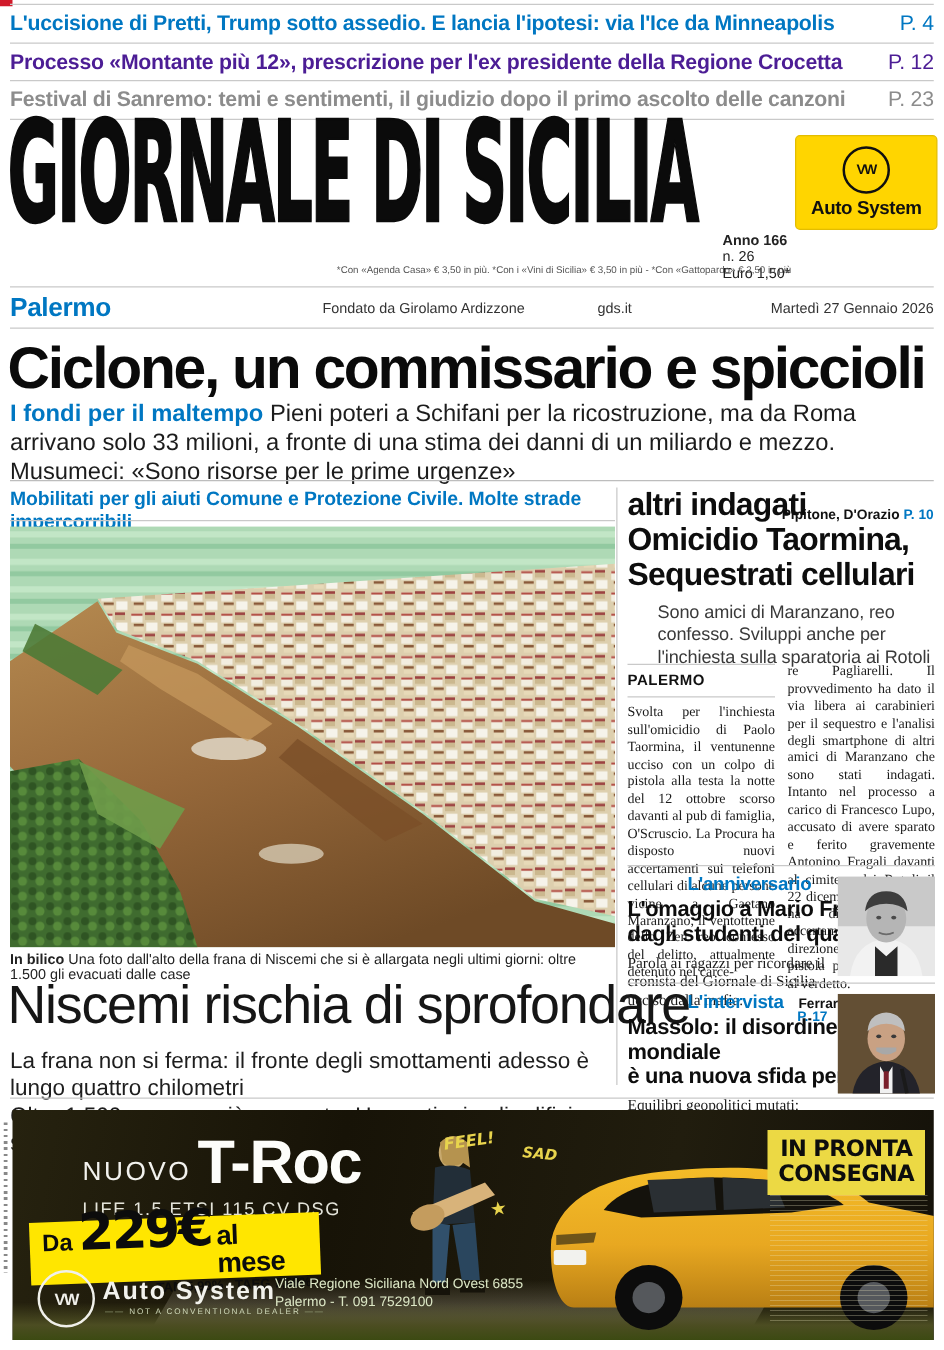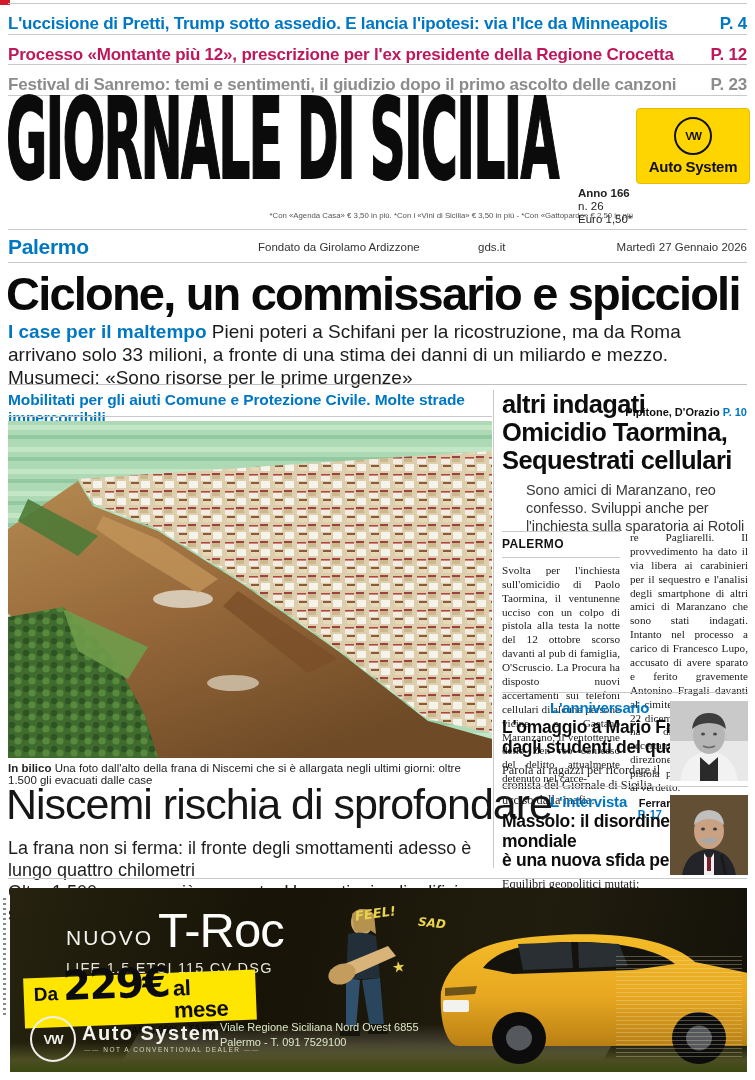--- a/index.html
+++ b/index.html
@@ -3,22 +3,22 @@
 <meta charset="utf-8">
 <style>
   html,body{margin:0;padding:0;background:#ffffff;}
   body{width:755px;height:1080px;position:relative;font-family:"Liberation Sans",sans-serif;color:#111;overflow:hidden;}
   .abs{position:absolute;}
   .rule{position:absolute;background:#c9c9c9;height:1px;}
   .vrule{position:absolute;background:#c9c9c9;width:1px;}
   .blue{color:#0077c2;}
 
   
-  .sky-row{position:absolute;left:8px;right:8px;height:30px;display:flex;justify-content:space-between;align-items:flex-end;font-size:17px;font-weight:bold;letter-spacing:-0.2px;cursor:pointer;}
-  .sky-row .pg{font-weight:bold;}
+  .sky-row{position:absolute;left:8px;right:8px;height:30px;display:flex;justify-content:space-between;align-items:center;font-size:17px;font-weight:bold;letter-spacing:-0.2px;cursor:pointer;}
+  .sky-row .pg{font-weight:normal;}
 
   
   .masthead-title{position:absolute;left:6px;top:94px;font-family:"DejaVu Sans",sans-serif;font-weight:bold;font-size:112px;line-height:0.82;letter-spacing:-4px;color:#0b0b0b;white-space:nowrap;transform:scaleX(0.45);transform-origin:left top;-webkit-text-stroke:2px #0b0b0b;}
   .logo-box{position:absolute;left:636px;top:108px;width:112px;height:74px;background:#ffd500;border:1px solid #e3bd00;border-radius:4px;display:flex;flex-direction:column;align-items:center;justify-content:center;gap:3px;}
   .vw-roundel{width:34px;height:34px;border:2.5px solid #101010;border-radius:50%;position:relative;display:flex;align-items:center;justify-content:center;}
   .vw-roundel span{font-size:11px;font-weight:bold;line-height:9px;text-align:center;color:#101010;letter-spacing:-1px;}
   .logo-brand{font-size:15px;font-weight:bold;color:#101010;letter-spacing:-0.3px;}
   .anno-block{position:absolute;left:578px;top:187px;font-size:11.5px;line-height:13px;color:#222;}
   .anno-block .a1{font-weight:bold;}
   .supplements{position:absolute;right:122px;top:211px;font-size:7.8px;color:#555;}
@@ -55,21 +55,21 @@
   .f-headline{font-size:17.5px;font-weight:bold;line-height:1.12;letter-spacing:-0.3px;color:#0d0d0d;margin-top:2px;cursor:pointer;}
   .f-text{font-family:"Liberation Serif",serif;font-size:12.3px;line-height:1.22;color:#1a1a1a;margin-top:6px;width:160px;}
   .f-page{width:160px;text-align:right;font-size:11px;font-weight:bold;}
   .f-photo{position:absolute;right:0;top:2px;width:78px;height:80px;overflow:hidden;}
 
   
   .ad{position:absolute;left:10px;top:888px;width:737px;height:184px;background:linear-gradient(100deg,#26220f 0%,#171307 35%,#211d0e 70%,#141109 100%);overflow:hidden;cursor:pointer;}
   .ad-grass{position:absolute;left:0;bottom:0;width:100%;height:30px;background:linear-gradient(180deg,rgba(90,90,60,0.0),#4c4d22 60%,#3c4a12);}
   .ad-road{position:absolute;left:120px;bottom:0;width:480px;height:48px;background:linear-gradient(180deg,rgba(120,115,95,0),#6f6a57 70%,#7a7462);transform:skewX(-30deg);opacity:0.85;}
   .ad-nuovo{position:absolute;left:56px;top:38px;font-size:21px;color:#f2f2ee;letter-spacing:2px;}
-  .ad-model{position:absolute;left:148px;top:14px;font-size:49px;font-weight:normal;color:#fdfdfa;letter-spacing:-1px;}
+  .ad-model{position:absolute;left:148px;top:14px;font-size:49px;font-weight:bold;color:#fdfdfa;letter-spacing:-1px;}
   .ad-trim{position:absolute;left:56px;top:72px;font-size:14.5px;color:#e4e4da;letter-spacing:1.2px;}
   .ad-flag{position:absolute;left:14px;top:86px;width:232px;height:50px;background:#ffe600;transform:rotate(-2.2deg);display:flex;flex-direction:column;justify-content:center;padding:2px 8px 2px 10px;box-sizing:border-box;}
   .ad-price-line{display:flex;align-items:baseline;color:#0c0c0c;line-height:1;}
   .ad-price-line .da{font-size:19px;font-weight:bold;margin-right:5px;}
   .ad-price-line .pr{font-size:41px;font-weight:bold;letter-spacing:-2px;font-family:"DejaVu Sans",sans-serif;}
   .ad-price-line .su{font-size:22px;font-weight:bold;margin-left:4px;letter-spacing:-0.5px;}
   .ad-tan{font-size:10.5px;font-weight:bold;color:#0c0c0c;text-align:right;margin-top:1px;}
   .ad-dealer-logo{position:absolute;left:20px;top:128px;width:42px;height:42px;border:2px solid #f0f0ea;border-radius:50%;display:flex;align-items:center;justify-content:center;}
   .ad-dealer-logo span{font-size:13px;font-weight:bold;line-height:11px;color:#f0f0ea;text-align:center;letter-spacing:-1px;}
   .ad-dealer-name{position:absolute;left:72px;top:134px;font-size:20px;color:#f2f2ec;letter-spacing:1.5px;font-weight:bold;}
@@ -88,21 +88,21 @@
 <body>
 
 <div class="reg-mark abs"></div>
 
 <div class="rule" style="left:8px;right:8px;top:3px;"></div>
 <div class="sky-row" style="top:4px;color:#0077c2;">
   <span>L'uccisione di Pretti, Trump sotto assedio. E lancia l'ipotesi: via l'Ice da Minneapolis</span>
   <span class="pg">P. 4</span>
 </div>
 <div class="rule" style="left:8px;right:8px;top:34px;"></div>
-<div class="sky-row" style="top:35px;color:#be185d;">
+<div class="sky-row" style="top:35px;color:#4c1d95;">
   <span>Processo «Montante più 12», prescrizione per l'ex presidente della Regione Crocetta</span>
   <span class="pg">P. 12</span>
 </div>
 <div class="rule" style="left:8px;right:8px;top:64px;"></div>
 <div class="sky-row" style="top:65px;color:#8c8c8c;">
   <span>Festival di Sanremo: temi e sentimenti, il giudizio dopo il primo ascolto delle canzoni</span>
   <span class="pg">P. 23</span>
 </div>
 <div class="rule" style="left:8px;right:8px;top:95px;"></div>
 
@@ -124,21 +124,21 @@
 
 <div class="rule" style="left:8px;right:8px;top:229px;"></div>
 <div class="folio-city">Palermo</div>
 <div class="folio-mid" style="left:258px;">Fondato da Girolamo Ardizzone</div>
 <div class="folio-mid" style="left:478px;">gds.it</div>
 <div class="folio-mid" style="right:8px;padding-left:13px;">Martedì 27 Gennaio 2026</div>
 <div class="rule" style="left:8px;right:8px;top:262px;"></div>
 
 <div class="lead-headline">Ciclone, un commissario e spiccioli</div>
 <div class="lead-deck">
-  <span class="kick">I case per il maltempo</span><span> Pieni poteri a Schifani per la ricostruzione, ma da Roma arrivano solo 33 milioni, a fronte di una stima dei danni di un miliardo e mezzo. Musumeci: «Sono risorse per le prime urgenze»</span>
+  <span class="kick">I fondi per il maltempo</span><span> Pieni poteri a Schifani per la ricostruzione, ma da Roma arrivano solo 33 milioni, a fronte di una stima dei danni di un miliardo e mezzo. Musumeci: «Sono risorse per le prime urgenze»</span>
 </div>
 <div class="byline abs" style="right:8px;top:367px;">
   <span>Pipitone, D'Orazio</span>
   <span class="pg">P. 10</span>
 </div>
 <div class="rule" style="left:8px;right:8px;top:384px;background:#bdbdbd;"></div>
 
 <div class="kicker">Mobilitati per gli aiuti Comune e Protezione Civile. Molte strade impercorribili</div>
 <div class="rule" style="left:8px;width:484px;top:416px;"></div>
 
@@ -323,20 +323,24 @@
 
   <div class="ad-flag">
     <div class="ad-price-line">
       <span class="da">Da</span>
       <span class="pr">229€</span>
       <span class="su">al mese</span>
     </div>
     <div class="ad-tan">TAN 5,99% - TAEG 7,09%</div>
   </div>
 
+  <div class="ad-pronta">
+    <div>IN PRONTA</div>
+    <div>CONSEGNA</div>
+  </div>
   <div class="ad-legal"></div>
 
   <div class="ad-dealer-logo">
       <span>VW</span>
     </div>
   <div class="ad-dealer-name">Auto System</div>
   <div class="ad-dealer-tag">NOT A CONVENTIONAL DEALER</div>
   <div class="ad-address">
     <div>Viale Regione Siciliana Nord Ovest 6855</div>
     <div>Palermo - T. 091 7529100</div>

